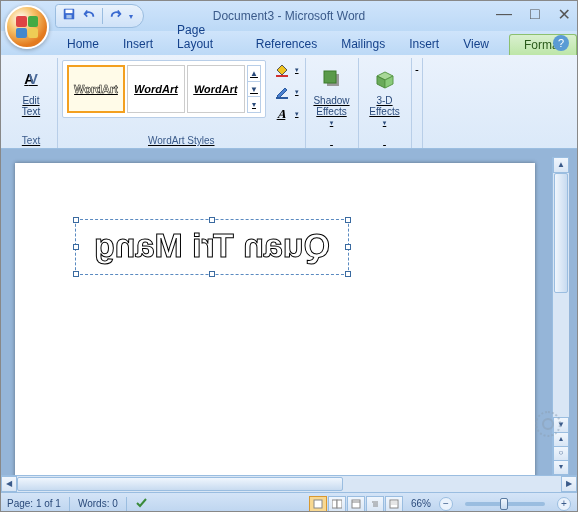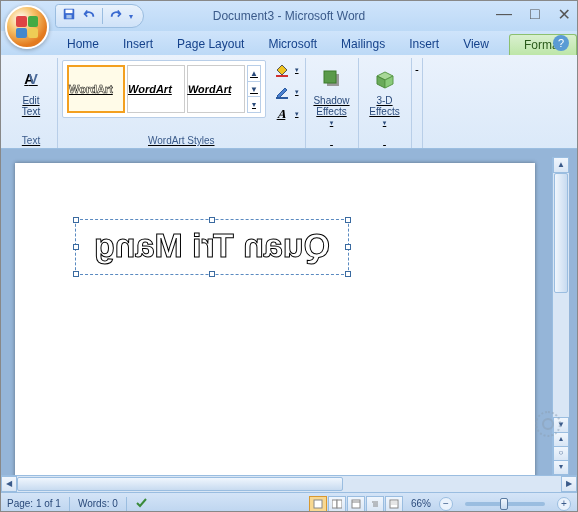--- a/index.html
+++ b/index.html
@@ -30,21 +30,21 @@
 .ribbon { height:94px; background:linear-gradient(#eaf2fc,#dbe9f9); border-bottom:1px solid #9abde0; display:flex; padding:3px 4px 0;text-decoration:underline;}
 .group { border-right:1px solid #b8cee8; display:flex; flex-direction:column; padding:0 4px;}
 .group-body{flex:1; display:flex; align-items:flex-start; gap:3px; padding-top:2px;}
 .group-label{font-size:10px; color:#3a5a8a; text-align:center; padding:2px 0;}
 .bigbtn { width:44px; display:flex; flex-direction:column; align-items:center; gap:2px; padding:4px 2px; border:1px solid transparent; border-radius:3px;}
 .bigbtn .ico{width:28px;height:28px;display:flex;align-items:center;justify-content:center;}
 .bigbtn .lbl{font-size:10px;color:#2a4a7a;text-align:center;line-height:11px;}
 .bigbtn .drop{font-size:7px;color:#2a4a7a;}
 
 .gallery { display:flex; gap:2px; padding:4px; border:1px solid #b8cee8; background:#fff; border-radius:2px;}
-.gal-item{width:58px;height:48px;border:1px solid #ccc;display:flex;align-items:center;font-family:"Times New Roman",serif;font-weight:bold;font-size:11px;background:#fff;}
+.gal-item{width:58px;height:48px;border:1px solid #ccc;display:flex;align-items:center;justify-content:center;font-family:"Times New Roman",serif;font-weight:bold;font-size:11px;background:#fff;}
 .gal-item.sel{border:2px solid #f3a020;background:#fffbe8;}
 .gal-arrows{width:14px;display:flex;flex-direction:column;border:1px solid #b8cee8;}
 .gal-arrows div{flex:1;display:flex;align-items:center;justify-content:center;font-size:8px;color:#2a4a7a;border-bottom:1px solid #b8cee8;}
 .gal-arrows div:last-child{border:none;}
 
 .tools-col{display:flex;flex-direction:column;gap:2px;padding-left:4px;}
 .tool-row{display:flex;align-items:center;gap:2px;height:20px;}
 .tool-ico{width:18px;height:18px;display:flex;align-items:center;justify-content:center;border:1px solid transparent;border-radius:2px;}
 .tool-drop{font-size:7px;color:#2a4a7a;padding:0 2px;}
 
@@ -120,21 +120,21 @@
     <div>—</div>
     <div>□</div>
     <div>✕</div>
   </div>
 </div>
 
 <div class="tabs">
   <div class="tab">Home</div>
   <div class="tab">Insert</div>
   <div class="tab">Page Layout</div>
-  <div class="tab">Microsoft</div>
+  <div class="tab">References</div>
   <div class="tab">Mailings</div>
   <div class="tab">Insert</div>
   <div class="tab">View</div>
   <div class="tab ctx">Format</div>
   <div class="help">?</div>
 </div>
 
 <div class="ribbon">
   <div class="group">
     <div class="group-body">

